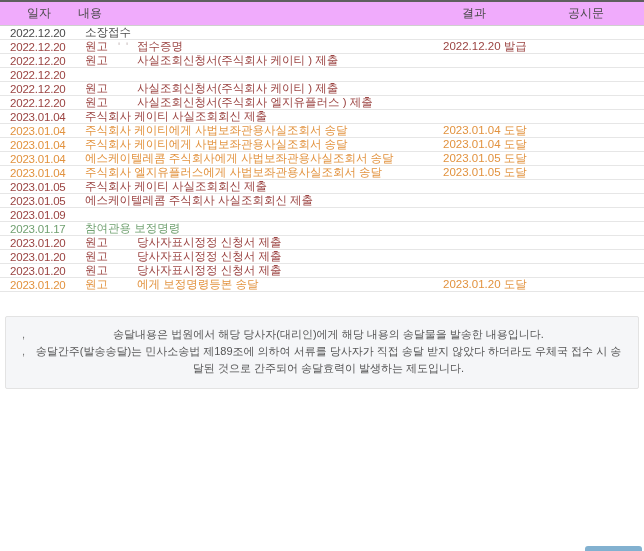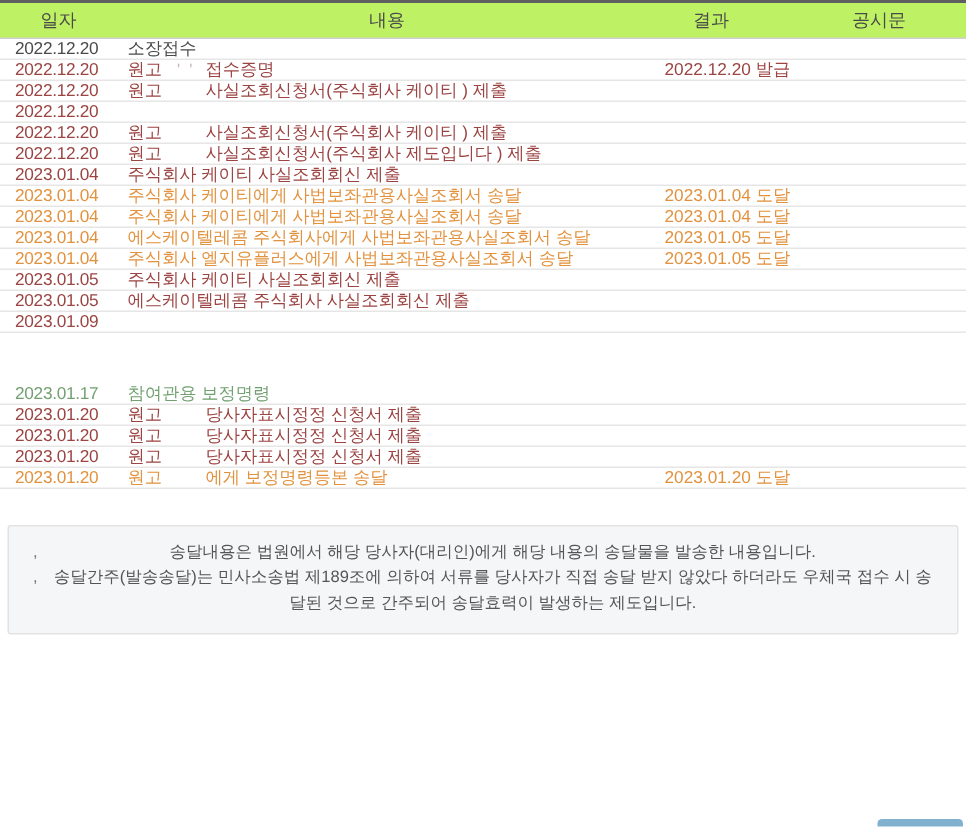--- a/index.html
+++ b/index.html
@@ -1,41 +1,41 @@
 <!DOCTYPE html>
 <html><head>
 <meta charset="utf-8">
 <style>
   * { margin:0; padding:0; box-sizing:border-box; }
   html,body { width:644px; height:551px; background:#ffffff; overflow:hidden;
     font-family:"Liberation Sans","DejaVu Sans",sans-serif; }
   .page { position:relative; width:644px; height:551px; background:#fff; }
 
   
-  .hdr { display:flex; height:26px; align-items:center; background:#bef264;
+  .hdr { display:flex; height:26px; align-items:center; background:#f0abfc;
     border-top:2px solid #5f5f5f; border-bottom:1px solid #cfcfcf;
     color:#4a4a4a; font-size:12px; }
   .h-date   { width:78px;  text-align:center; }
-  .h-content{ width:360px; text-align:center; }
+  .h-content{ width:360px; text-align:left; }
   .h-result { width:122px; padding-left:24px; }
   .h-notice { flex:1; text-align:center; padding-right:32px; }
 
   
   .row { display:flex; height:14px; align-items:center;
     border-bottom:1px solid #e6e6e6; font-size:11.5px; }
   .c-date   { width:78px; padding-left:10px; letter-spacing:-0.2px; }
   .c-content{ width:360px; padding-left:7px; white-space:nowrap; overflow:hidden; }
   .c-result { width:122px; padding-left:5px; white-space:nowrap; }
   .c-notice { flex:1; }
   .party { display:inline-block; width:52px; }
   .mask  { color:#c5b8b8; font-size:11px; letter-spacing:6px; margin-left:10px; }
   .row.default { color:#4a4a4a; }
   .row.red     { color:#9b4442; }
   .row.orange  { color:#e2923e; }
-  .row.green   { color:#71a171;margin-top:34px; }
+  .row.green   { color:#71a171; }
 
   
   .notes { margin:24px 5px 0 5px; background:#f5f6f8; border:1px solid #e3e3e3;
     border-radius:2px; padding:9px 14px 11px 16px; font-size:11px; color:#555;
     line-height:1.55; }
   .note { display:flex; }
   .note .bullet { width:11px; color:#777; flex:0 0 11px; }
   .note .txt { flex:1;text-align:center; }
 
   
@@ -79,21 +79,21 @@
         <div class="c-notice"></div>
       </div>
       <div class="row red">
         <div class="c-date">2022.12.20</div>
         <div class="c-content"><span class="party">원고</span><span>사실조회신청서(주식회사 케이티 ) 제출</span></div>
         <div class="c-result"></div>
         <div class="c-notice"></div>
       </div>
       <div class="row red">
         <div class="c-date">2022.12.20</div>
-        <div class="c-content"><span class="party">원고</span><span>사실조회신청서(주식회사 제도입니다 ) 제출</span></div>
+        <div class="c-content"><span class="party">원고</span><span>사실조회신청서(주식회사 엘지유플러스 ) 제출</span></div>
         <div class="c-result"></div>
         <div class="c-notice"></div>
       </div>
       <div class="row red">
         <div class="c-date">2023.01.04</div>
         <div class="c-content"><span>주식회사 케이티 사실조회회신 제출</span></div>
         <div class="c-result"></div>
         <div class="c-notice"></div>
       </div>
       <div class="row orange">

